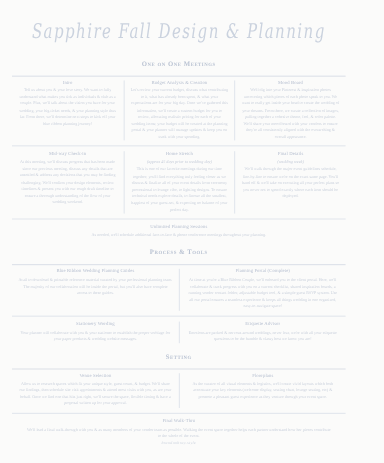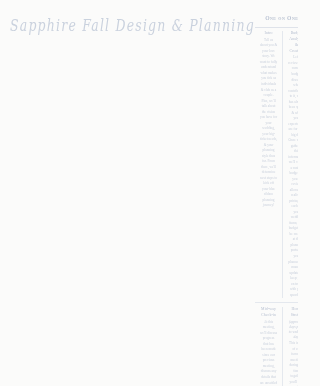--- a/index.html
+++ b/index.html
@@ -8,21 +8,21 @@
     background:#fbfbfa;
     font-family:"Liberation Serif", serif;
     color:#c2cad8;
     overflow:hidden;
     position:relative;
   }
   .page{
     width:298px;height:274px;
     box-sizing:border-box;
     padding:6px 10px 4px 10px;
-    display:flex;flex-direction:row;
+    display:flex;flex-direction:column;
   }
 
   
   .masthead{
     text-align:center;
     margin-top:14px;
     margin-bottom:9px;
   }
   .masthead-title{
     font-family:"DejaVu Serif", serif;

